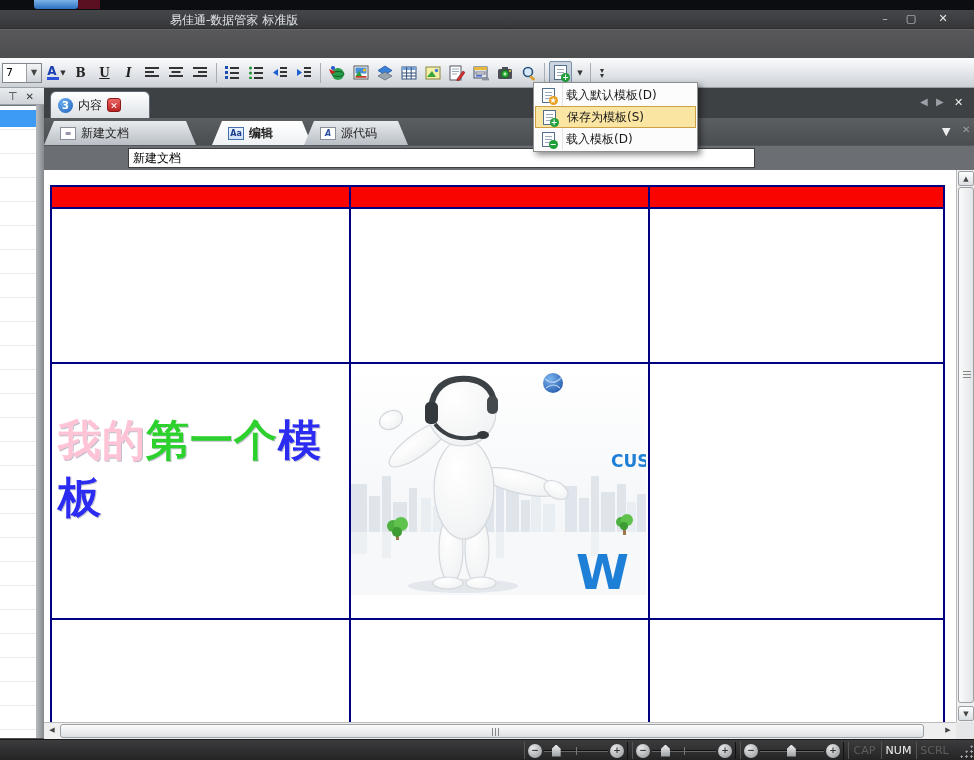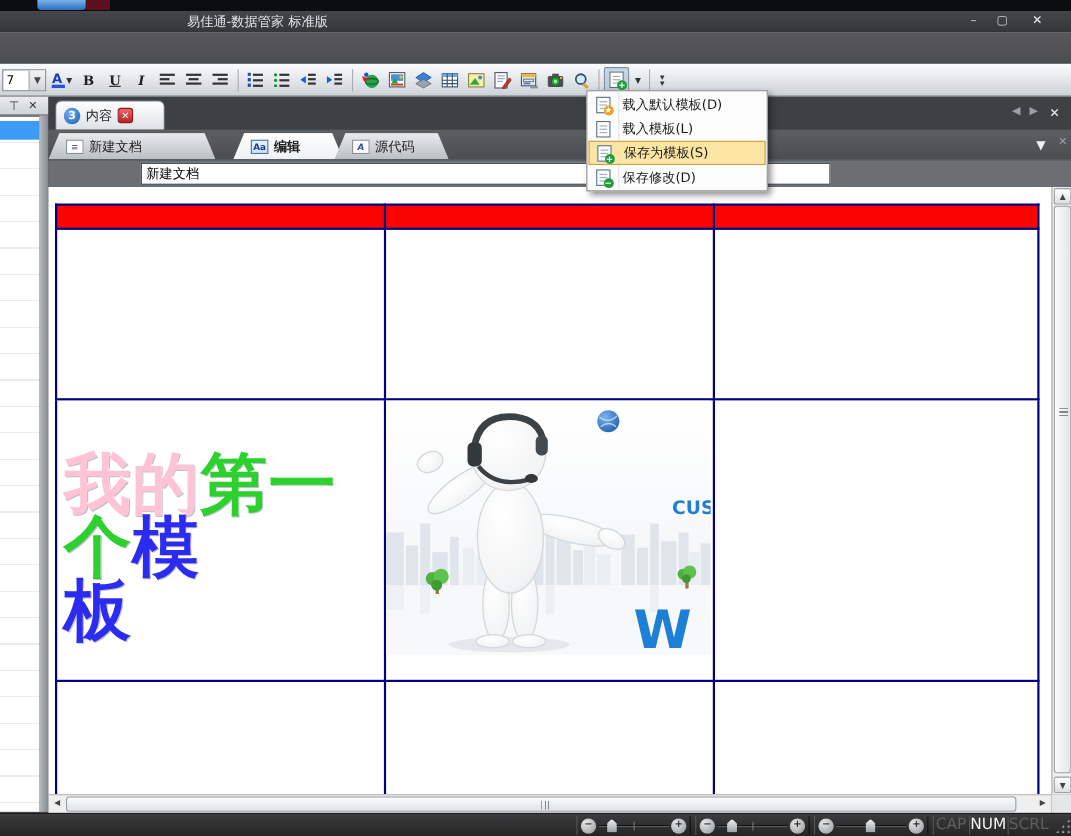--- a/index.html
+++ b/index.html
@@ -60,42 +60,42 @@
   .side-head { left:0; top:88px; width:44px; height:17px; background:linear-gradient(#e9ecef,#cfd4d9); border-bottom:1px solid #9aa0a6; color:#333; font-size:10px; display:flex; gap:8px; align-items:center; padding-left:8px; }
   .sidebar { left:0; top:105px; width:36px; height:633px; background:repeating-linear-gradient(to bottom,#ffffff 0 23px,#e9ebee 23px 24px); border-top:1px solid #707880; }
   .side-sel { position:absolute; left:0; top:110px; width:36px; height:17px; background:#3d9bf5; }
   .splitter { left:36px; top:105px; width:8px; height:633px; background:linear-gradient(90deg,#b8bcc0,#85898d); }
 
   
   .doc-area { left:44px; top:170px; width:912px; height:552px; background:#fff; overflow:hidden; }
   .grid { position:absolute; left:6px; top:15px; width:893px; height:600px; border-collapse:collapse; table-layout:fixed; }
   .grid td { border:2px solid #000080; background:#fff; vertical-align:top; padding:0; }
   .grid .hdr td { background:#fa0400; height:20px; }
-  .wordart { padding:48px 4px 0 6px; font-size:61px; font-weight:bold; line-height:57px; letter-spacing:1px; text-shadow:0 -2px 0 rgba(255,255,255,.85), 1px 1px 0 rgba(0,0,60,.25); }
+  .wordart { padding:48px 4px 0 6px; font-size:43px; font-weight:bold; line-height:57px; letter-spacing:1px; text-shadow:0 -2px 0 rgba(255,255,255,.85), 1px 1px 0 rgba(0,0,60,.25); }
   .illu { display:block; }
 
   
   .vscroll { left:956px; top:170px; width:18px; height:552px; background:#efefef; border-left:1px solid #bbb; }
   .sbtn { position:absolute; left:1px; width:16px; height:15px; background:linear-gradient(#fdfdfd,#dcdfe2); border:1px solid #9aa0a6; border-radius:2px; font-size:7px; color:#444; text-align:center; line-height:14px; }
   .vthumb { position:absolute; left:1px; top:17px; width:16px; height:516px; background:linear-gradient(90deg,#fbfbfb,#e2e5e8); border:1px solid #9aa0a6; border-radius:3px; }
   .vgrip { position:absolute; left:4px; top:183px; width:8px; height:8px; background:repeating-linear-gradient(to bottom,#888 0 1px,transparent 1px 3px); }
   .hscroll { left:44px; top:722px; width:912px; height:17px; background:#efefef; border-top:1px solid #bbb; }
   .hbtn { position:absolute; top:1px; width:14px; height:14px; font-size:7px; color:#444; text-align:center; line-height:13px; }
   .hthumb { position:absolute; left:16px; top:1px; width:864px; height:14px; background:linear-gradient(#fbfbfb,#dfe2e5); border:1px solid #9aa0a6; border-radius:3px; }
   .hgrip { position:absolute; left:50%; top:3px; width:8px; height:8px; background:repeating-linear-gradient(90deg,#888 0 1px,transparent 1px 3px); }
   .corner { left:956px; top:722px; width:18px; height:17px; background:#e4e6e8; }
 
   
   .statusbar { left:0; top:739px; width:974px; height:21px; background:linear-gradient(#3c3c3e,#242425); border-top:1px solid #1a1a1a; color:#c9c9c9; }
   .zoomgrp { position:absolute; top:2px; width:104px; height:17px; border-left:1px solid #555; border-right:1px solid #111; display:flex; align-items:center; padding:0 3px; gap:2px; }
   .zbtn { width:14px; height:14px; border-radius:50%; background:radial-gradient(circle at 35% 30%,#e8e8e8,#8f9397); color:#333; font-size:9px; font-weight:bold; text-align:center; line-height:13px; flex:0 0 auto; }
   .ztrack { position:relative; flex:1; height:2px; background:#111; border-bottom:1px solid #666; }
   .ztick { position:absolute; top:-3px; width:1px; height:8px; background:#777; left:50%; }
   .zthumb { position:absolute; top:-5px; width:9px; height:12px; background:linear-gradient(#eee,#9a9ea2); clip-path:polygon(50% 0,100% 35%,100% 100%,0 100%,0 35%); }
-  .lock { position:absolute; top:2px; height:17px; font-size:14px; line-height:17px; text-align:center; border-left:1px solid #555; }
+  .lock { position:absolute; top:2px; height:17px; font-size:11px; line-height:17px; text-align:center; border-left:1px solid #555; }
   .lock.dim { color:#5f5f5f; }
   .lock.on { color:#f2f2f2; }
   .grip { position:absolute; right:1px; top:4px; width:14px; height:14px;
     background-image:radial-gradient(circle,#9aa0a6 1px,transparent 1.4px);
     background-size:5px 5px; clip-path:polygon(100% 0,100% 100%,0 100%); }
 
   
   .menu { left:533px; top:82px; width:165px; background:#fcfcfc; border:1px solid #8f8f8f; box-shadow:3px 3px 6px rgba(0,0,0,.45); z-index:50; padding:1px; }
   .mitem { position:relative; height:22px; display:flex; align-items:center; gap:9px; padding:0 6px 0 4px; font-size:12px; color:#1a1a1a; }
   .mitem .gutter-icon { width:18px; display:flex; justify-content:center; flex:0 0 auto; }
@@ -518,37 +518,31 @@
   <div class="abs menu" id="templateMenu">
     <div class="gutter-line"></div>
   <div class="mitem">
         <span class="gutter-icon">
           <span class="docic">
             <span class="badge star">★</span>
           </span>
         </span>
         <span>载入默认模板(D)</span>
       </div>
-      <div class="mitem">
-        <span class="gutter-icon">
-          <span class="docic"></span>
-        </span>
-        <span>载入模板(L)</span>
-      </div>
       <div class="mitem hl">
         <span class="gutter-icon">
           <span class="docic">
             <span class="badge plus">+</span>
           </span>
         </span>
         <span>保存为模板(S)</span>
       </div>
       <div class="mitem">
         <span class="gutter-icon">
           <span class="docic">
             <span class="badge minus">−</span>
           </span>
         </span>
-        <span>保存修改(D)</span>
+        <span>载入模板(D)</span>
       </div>
     </div>
 
 </div>
 
 </body></html>

